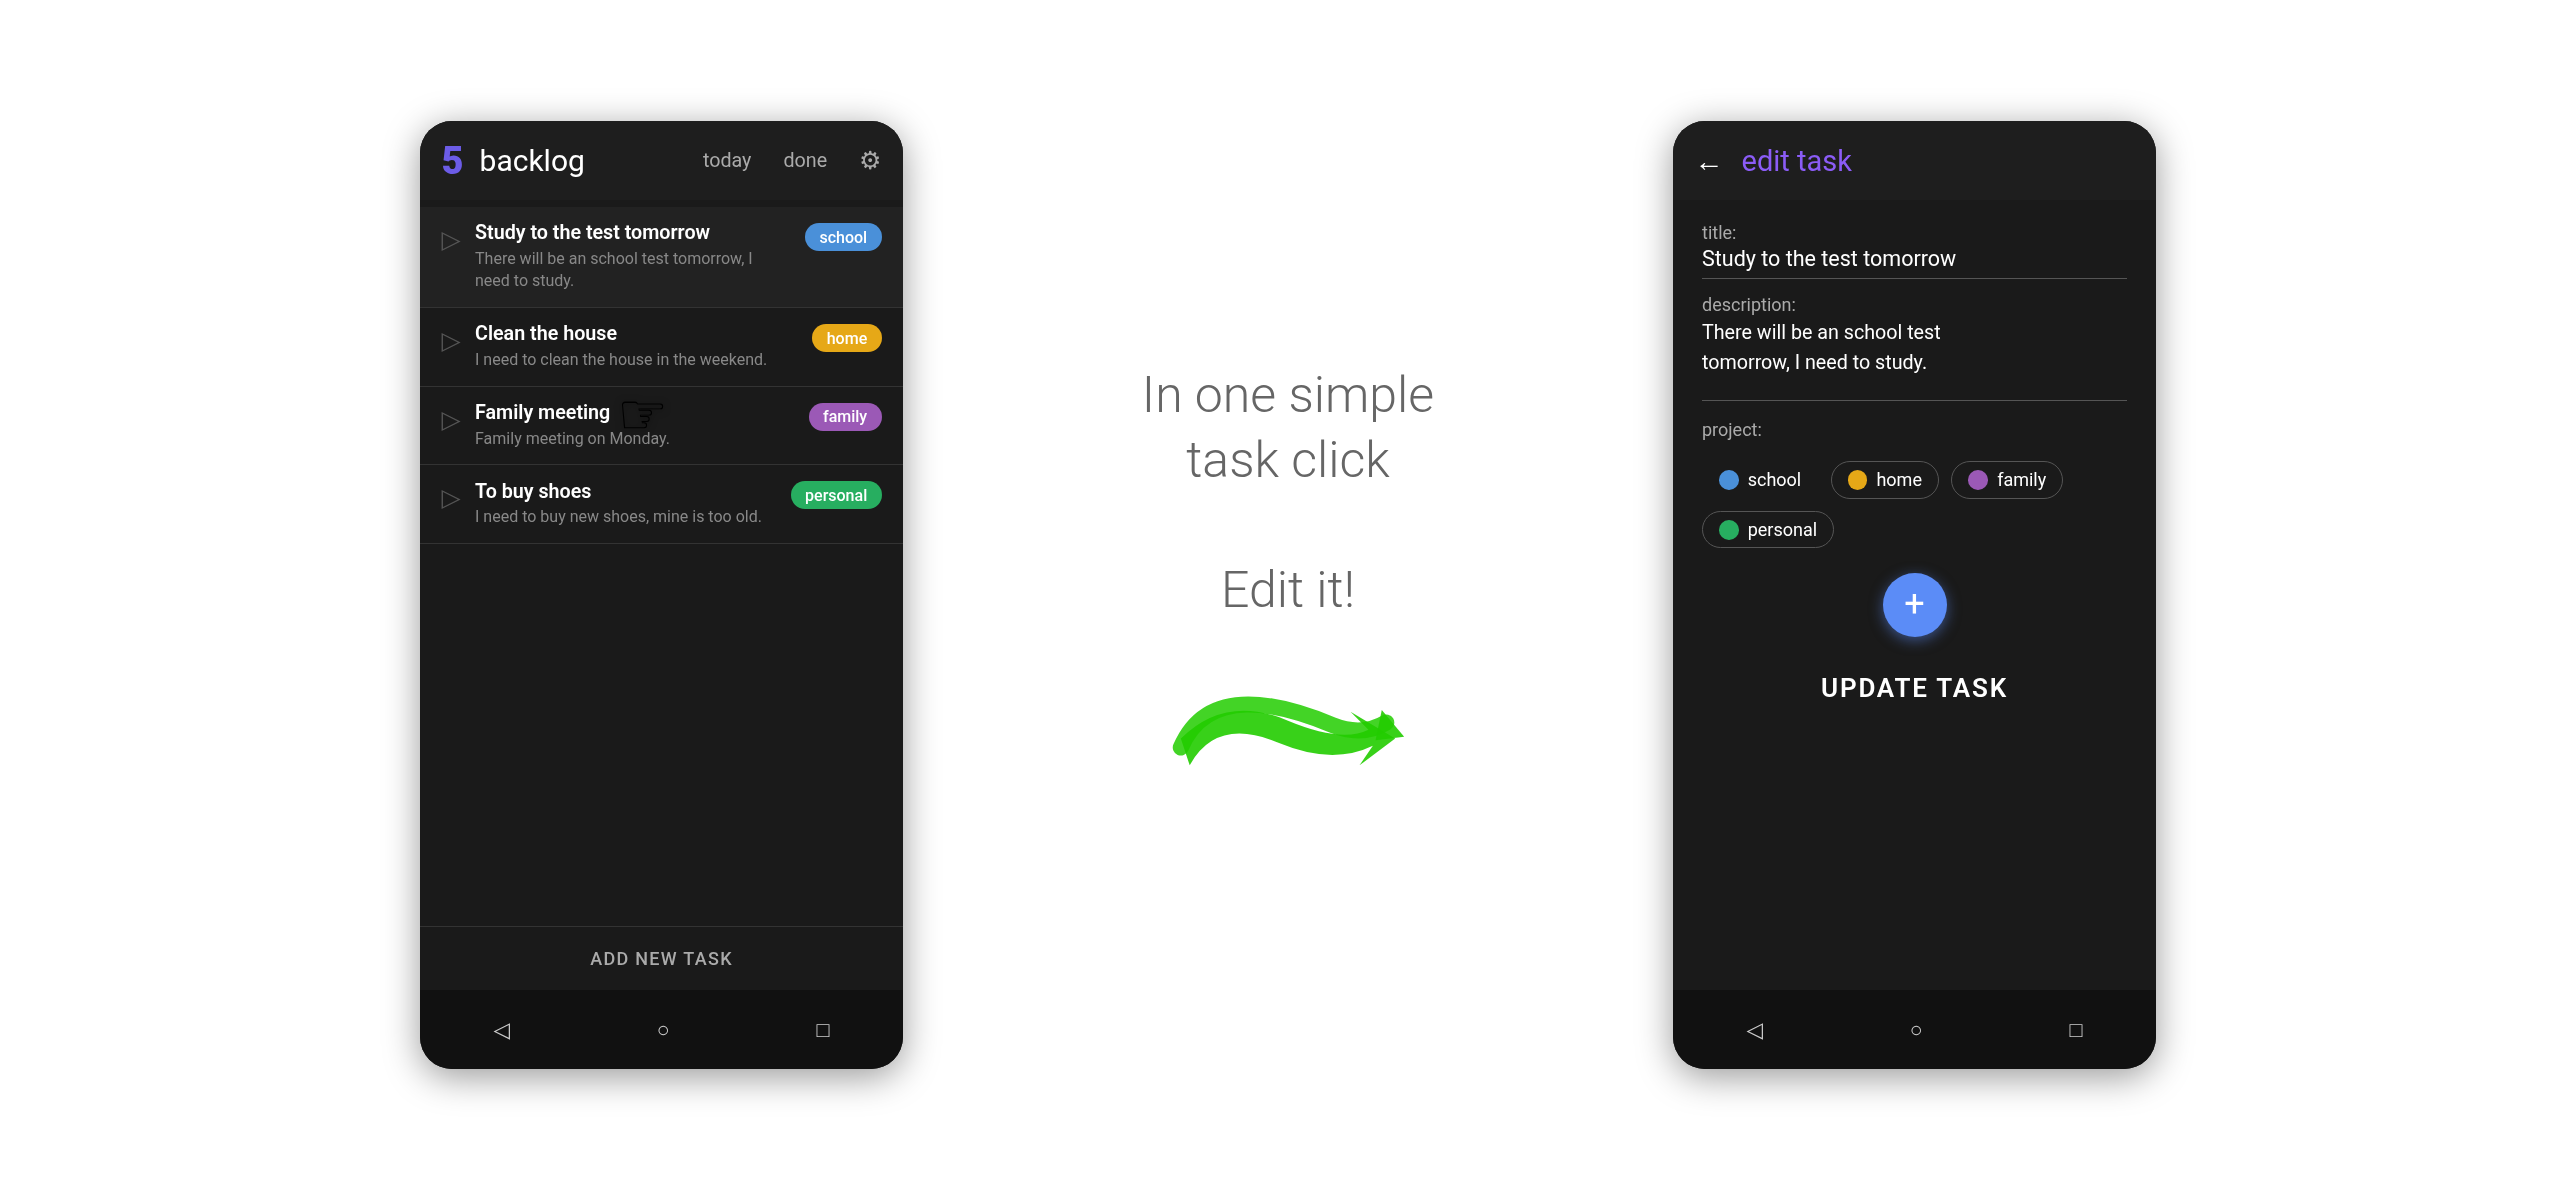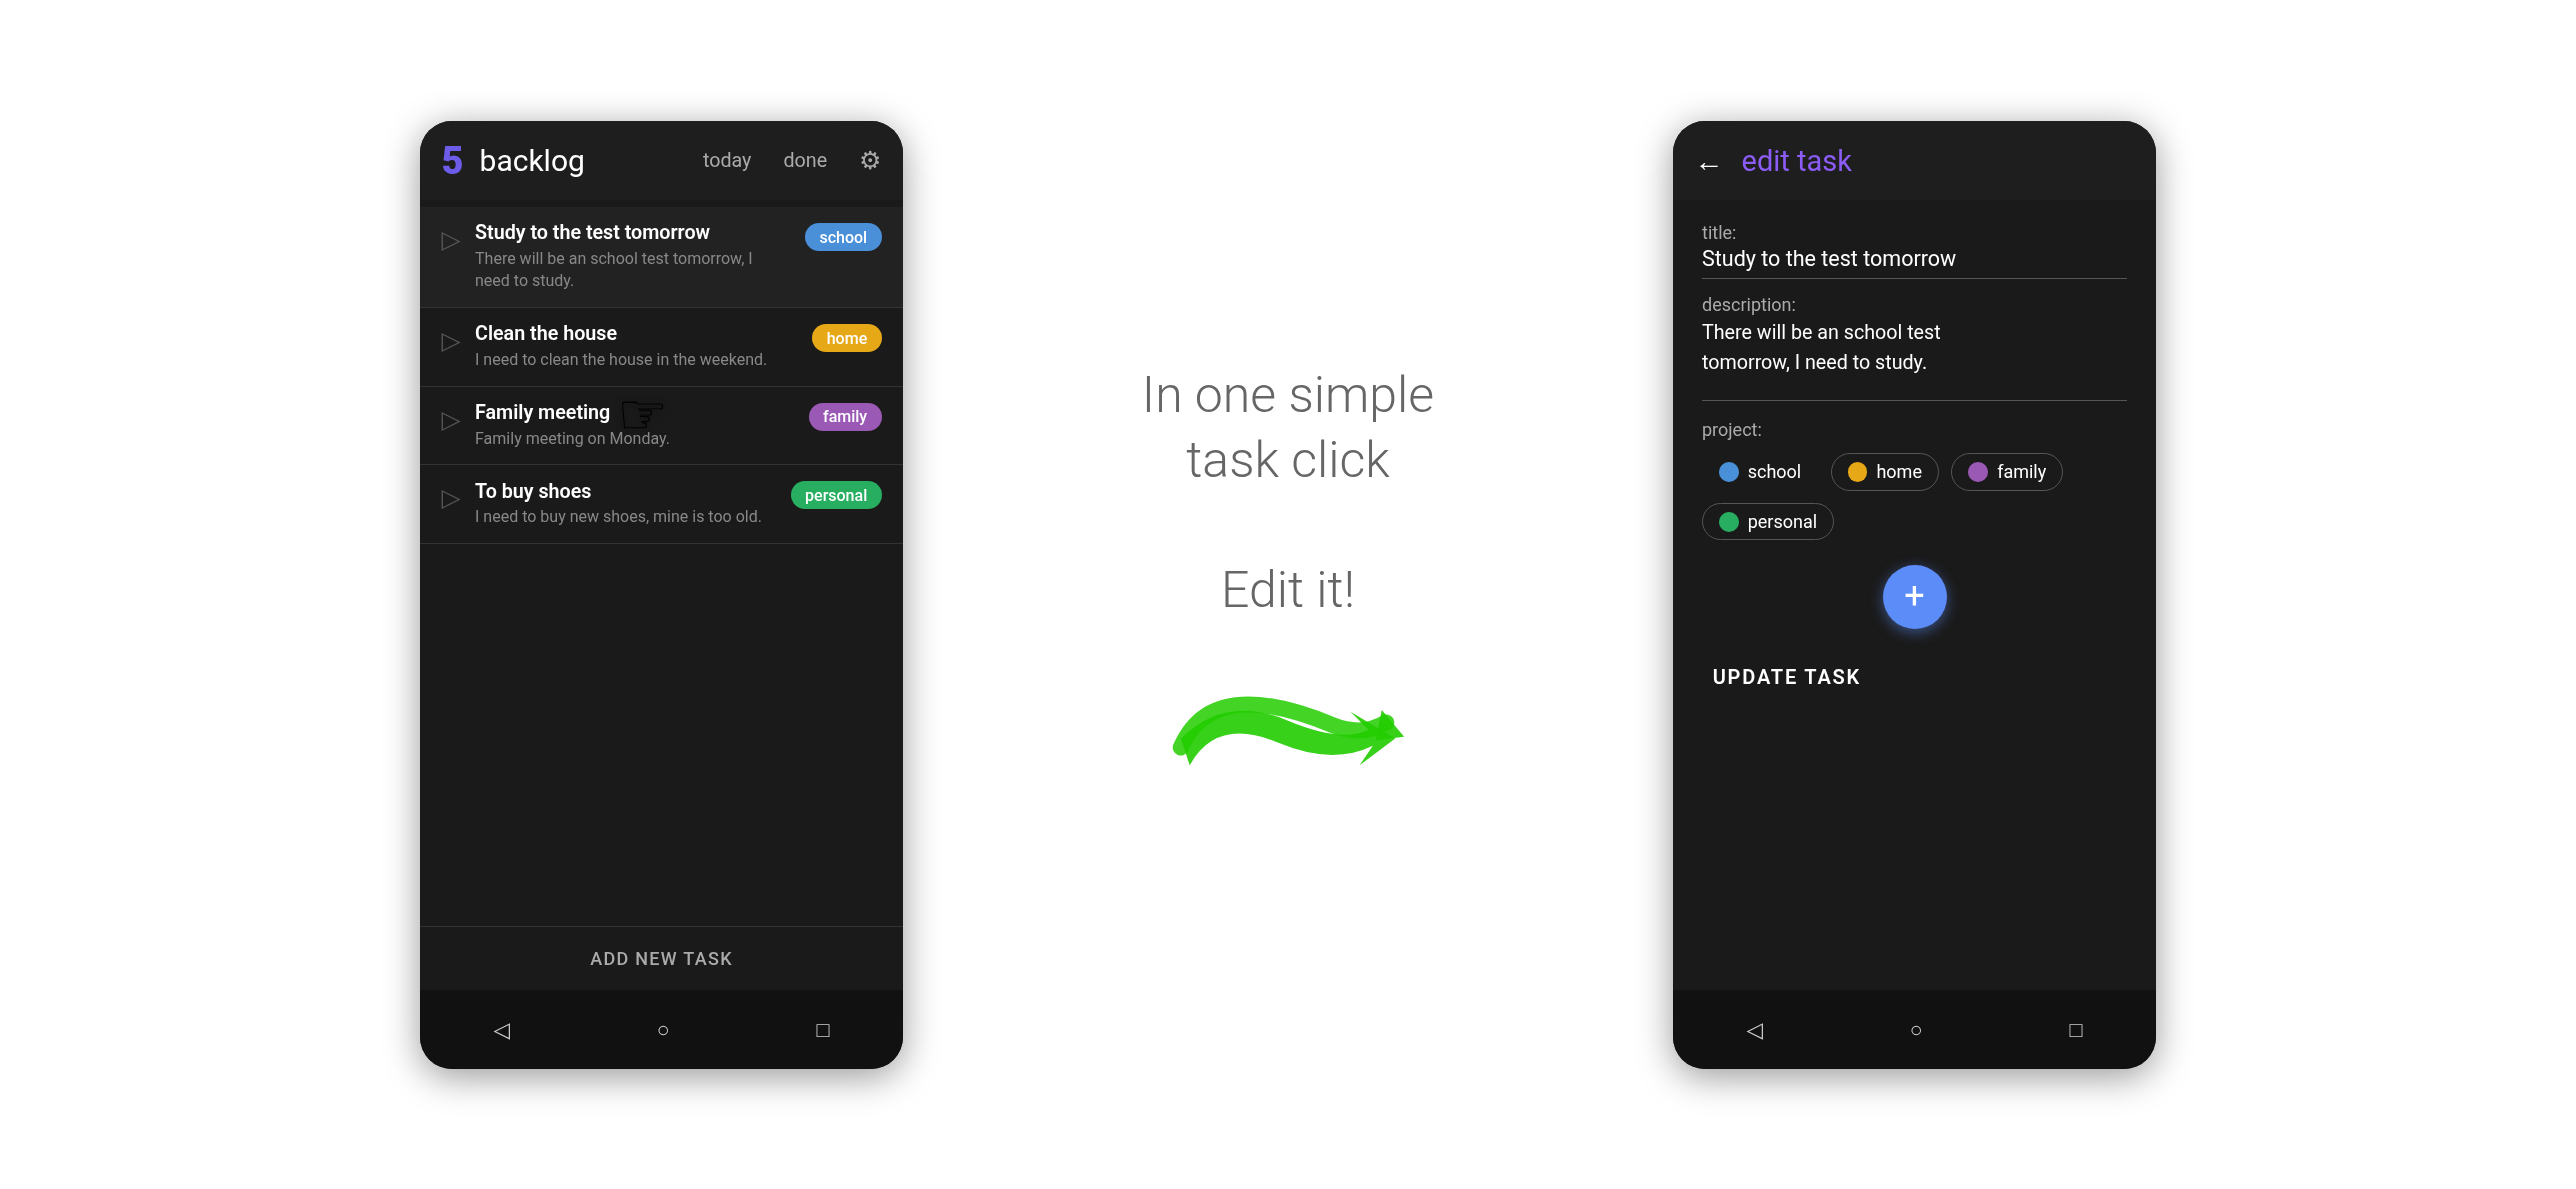--- a/index.html
+++ b/index.html
@@ -228,21 +228,21 @@
       font-size: 19.7px;
       padding-bottom: 23px;
       border-bottom: 0.9px solid #555;
       width: 100%;
       line-height: 1.5;
     }
 
     .project-label {
       color: #aaa;
       font-size: 18px;
-      margin-bottom: 13px;
+      margin-bottom: 21px;
       margin-top: 3.6px;
     }
     .project-tags {
       display: flex;
       flex-wrap: wrap;
       gap: 12.5px;
     }
     .project-tag {
       display: flex;
       align-items: center;
@@ -285,24 +285,24 @@
     }
     .add-fab span {
       color: #fff;
       font-size: 36px;
       line-height: 1;
       margin-top: -2.7px;
     }
 
     .update-btn {
       color: #fff;
-      font-size: 20px;
+      font-size: 26px;
       letter-spacing: 1.8px;
       font-weight: 600;
-      text-align: left;
+      text-align: center;
       padding: 10.7px;
       cursor: pointer;
       margin-top: 7.2px;
     }
   </style>
 </head>
 <body>
 
 <div class="phone">
   <div class="screen">

